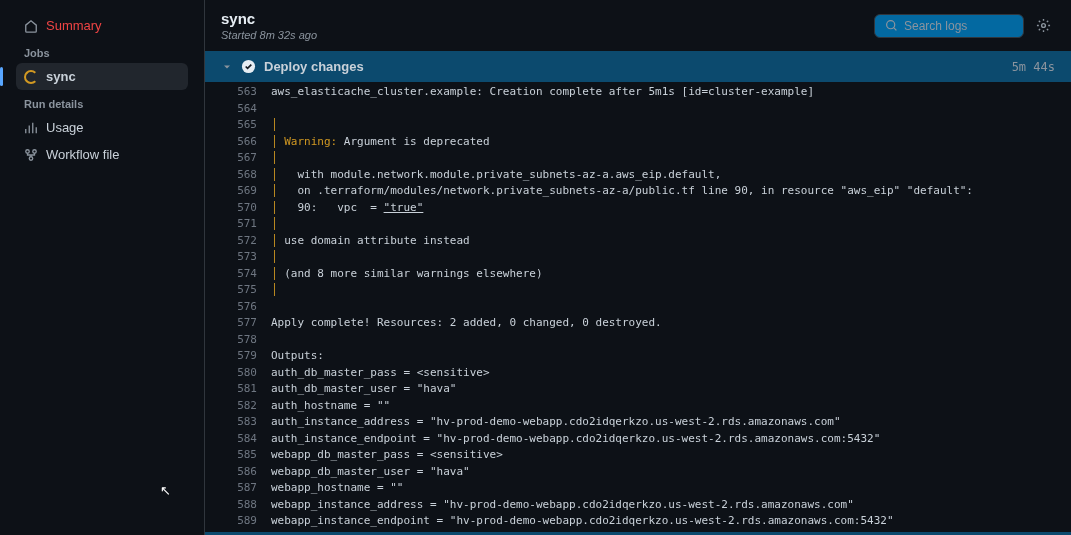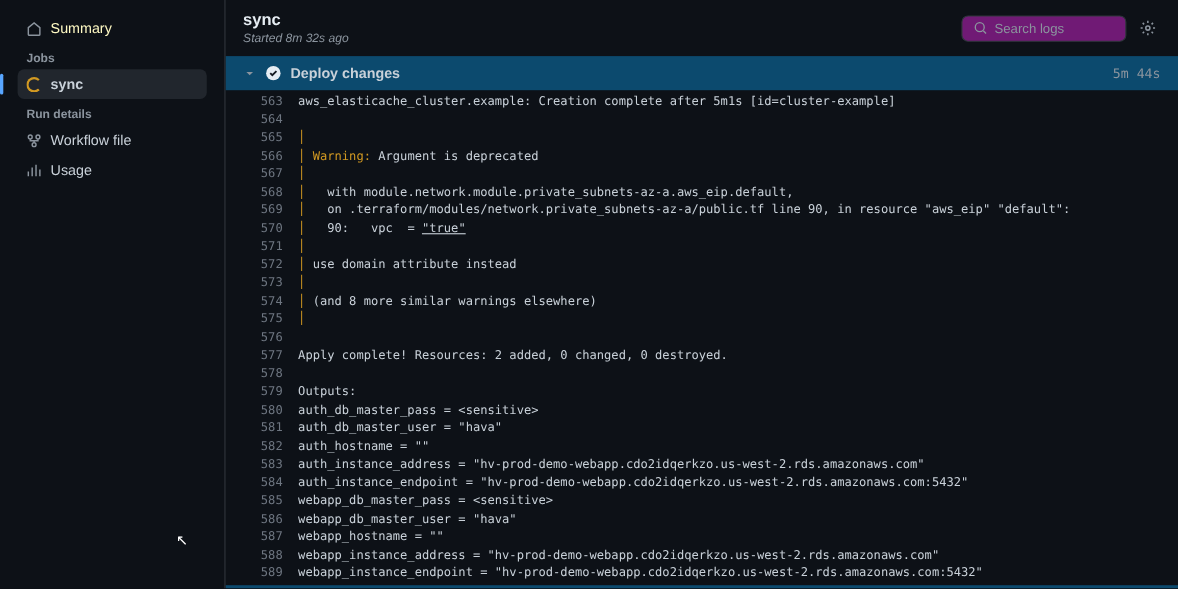--- a/index.html
+++ b/index.html
@@ -19,21 +19,21 @@
   padding: 12px 16px;
   flex-shrink: 0;
 }
 .nav-item {
   display: flex;
   align-items: center;
   gap: 8px;
   padding: 6px 8px;
   border-radius: 6px;
   font-size: 13px;
-  color: #fef9c3;
+  color: #ef4444;
   cursor: pointer;
 }
 .section-label {
   font-size: 11px;
   color: #8b949e;
   padding: 8px 8px 4px;
   font-weight: 600;
 }
 .job-item {
   display: flex;
@@ -78,21 +78,21 @@
   justify-content: space-between;
 }
 .header-left { display: flex; flex-direction: column; gap: 2px; }
 .header-title { font-size: 15px; font-weight: 600; color: #e6edf3; }
 .header-sub { font-size: 11px; color: #8b949e; font-style: italic; }
 .header-right { display: flex; align-items: center; gap: 8px; }
 .search-wrap {
   display: flex;
   align-items: center;
   gap: 6px;
-  background: #701a75;
+  background: #0369a1;
   border: 1px solid #30363d;
   border-radius: 6px;
   padding: 4px 10px;
   width: 150px;
 }
 .search-wrap input {
   background: transparent;
   border: none;
   outline: none;
   color: #c9d1d9;
@@ -168,35 +168,35 @@
   <div class="section-label">Jobs</div>
   <div class="job-item">
     <span class="spinner"></span>
     <span>sync</span>
   </div>
 
   <div class="section-label">Run details</div>
   <div class="run-det-item">
     <span>
       <svg width="14" height="14" viewBox="0 0 16 16" fill="none" stroke="#8b949e" stroke-width="1.5">
+          <path d="M2 14V9M6 14V5M10 14V2M14 14V7"></path>
+        </svg>
+    </span>
+    <span>Usage</span>
+  </div>
+  <div class="run-det-item">
+    <span>
+      <svg width="14" height="14" viewBox="0 0 16 16" fill="none" stroke="#8b949e" stroke-width="1.5">
           <circle cx="4" cy="4" r="2"></circle>
           <circle cx="12" cy="4" r="2"></circle>
           <circle cx="8" cy="12" r="2"></circle>
           <path d="M4 6v2h8V6M8 8v2"></path>
         </svg>
     </span>
     <span>Workflow file</span>
-  </div>
-  <div class="run-det-item">
-    <span>
-      <svg width="14" height="14" viewBox="0 0 16 16" fill="none" stroke="#8b949e" stroke-width="1.5">
-          <path d="M2 14V9M6 14V5M10 14V2M14 14V7"></path>
-        </svg>
-    </span>
-    <span>Usage</span>
   </div>
 </div>
 
 <div class="main">
   <div class="header">
     <div class="header-left">
       <div class="header-title">sync</div>
       <div class="header-sub">Started 8m 32s ago</div>
     </div>
     <div class="header-right">

